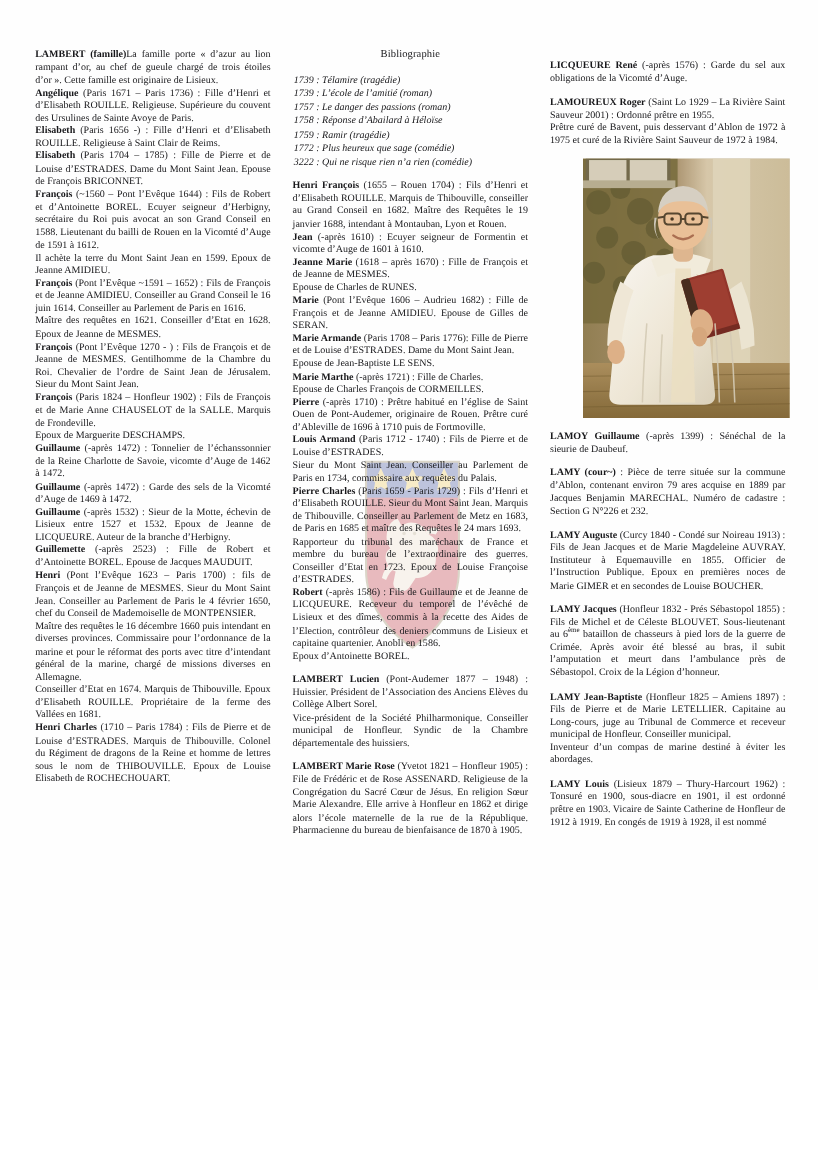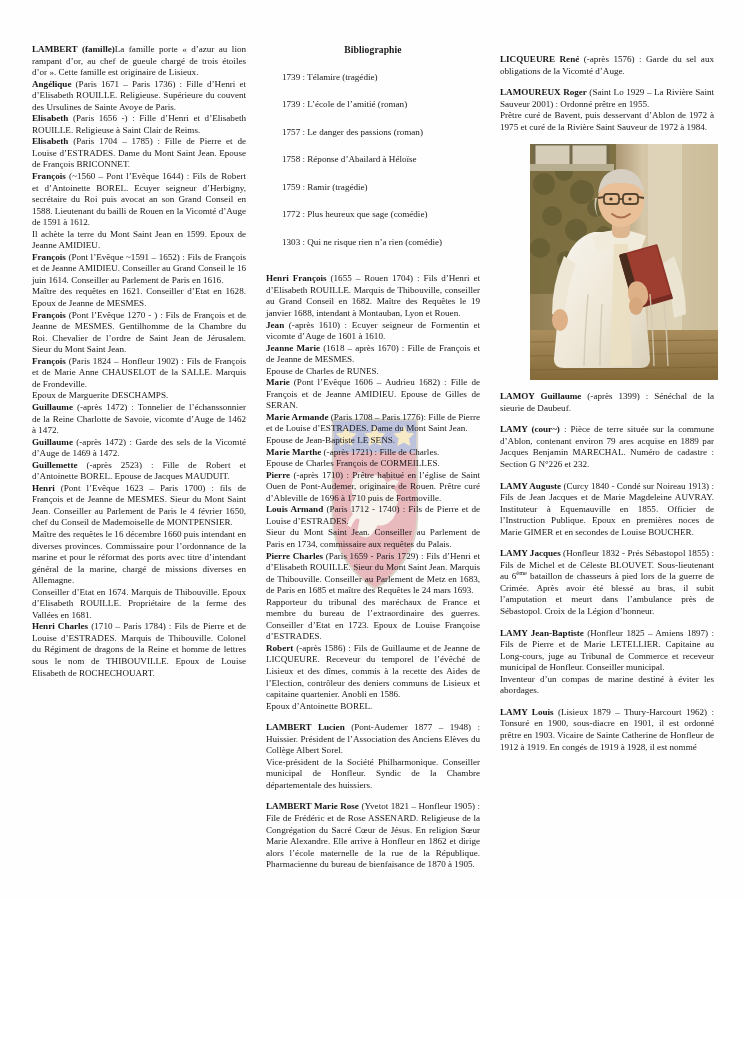--- a/index.html
+++ b/index.html
@@ -49,33 +49,33 @@
     text-align: justify;
     text-justify: inter-word;
     hyphens: none;
   }
   .col-1 { left: 32px;  width: 214px; }
   .col-2 { left: 266px; width: 214px; }
   .col-3 { left: 500px; width: 214px; }
 
   .col-head {
     text-align: center;
-    font-weight: bold;
+    font-weight: normal;
     font-size: 9.6px;
     margin: 0 0 11px 0;
     letter-spacing: 0.1px;
   }
 
   p { margin: 0; }
   p.entry { margin: 0; }
   p.gap { margin-top: 10px; }
 
   .nm  { font-weight: bold; }
 
-  .biblist p { margin: 16px; text-align: left; }
+  .biblist p { margin: 1px; text-align: left; font-style: italic; }
 
   .photo-wrap {
     width: 188px; height: 236px;
     margin: 11px 0 11px 30px;
     position: relative;
     overflow: hidden;
     background: #cfc6ae;
   }
   .photo-wrap svg { display: block; width: 100%; height: 100%; }
 
@@ -125,38 +125,39 @@
           <p class="entry"><span class="nm">Elisabeth</span><span> (Paris 1704 – 1785) : Fille de Pierre et de Louise d’ESTRADES. Dame du Mont Saint Jean. Epouse de François BRICONNET.</span></p>
           <p class="entry"><span class="nm">François</span><span> (~1560 – Pont l’Evêque 1644) : Fils de Robert et d’Antoinette BOREL. Ecuyer seigneur d’Herbigny, secrétaire du Roi puis avocat an son Grand Conseil en 1588. Lieutenant du bailli de Rouen en la Vicomté d’Auge de 1591 à 1612.</span></p>
           <p class="entry"><span>Il achète la terre du Mont Saint Jean en 1599. Epoux de Jeanne AMIDIEU.</span></p>
           <p class="entry"><span class="nm">François</span><span> (Pont l’Evêque ~1591 – 1652) : Fils de François et de Jeanne AMIDIEU. Conseiller au Grand Conseil le 16 juin 1614. Conseiller au Parlement de Paris en 1616.</span></p>
           <p class="entry"><span>Maître des requêtes en 1621. Conseiller d’Etat en 1628. Epoux de Jeanne de MESMES.</span></p>
           <p class="entry"><span class="nm">François</span><span> (Pont l’Evêque 1270 - ) : Fils de François et de Jeanne de MESMES. Gentilhomme de la Chambre du Roi. Chevalier de l’ordre de Saint Jean de Jérusalem. Sieur du Mont Saint Jean.</span></p>
           <p class="entry"><span class="nm">François</span><span> (Paris 1824 – Honfleur 1902) : Fils de François et de Marie Anne CHAUSELOT de la SALLE. Marquis de Frondeville.</span></p>
           <p class="entry"><span>Epoux de Marguerite DESCHAMPS.</span></p>
           <p class="entry"><span class="nm">Guillaume</span><span> (-après 1472) : Tonnelier de l’échanssonnier de la Reine Charlotte de Savoie, vicomte d’Auge de 1462 à 1472.</span></p>
           <p class="entry"><span class="nm">Guillaume</span><span> (-après 1472) : Garde des sels de la Vicomté d’Auge de 1469 à 1472.</span></p>
+          <p class="entry"><span class="nm">Guillaume</span><span> (-après 1532) : Sieur de la Motte, échevin de Lisieux entre 1527 et 1532. Epoux de Jeanne de LICQUEURE. Auteur de la branche d’Herbigny.</span></p>
           <p class="entry"><span class="nm">Guillemette</span><span> (-après 2523) : Fille de Robert et d’Antoinette BOREL. Epouse de Jacques MAUDUIT.</span></p>
           <p class="entry"><span class="nm">Henri</span><span> (Pont l’Evêque 1623 – Paris 1700) : fils de François et de Jeanne de MESMES. Sieur du Mont Saint Jean. Conseiller au Parlement de Paris le 4 février 1650, chef du Conseil de Mademoiselle de MONTPENSIER.</span></p>
           <p class="entry"><span>Maître des requêtes le 16 décembre 1660 puis intendant en diverses provinces. Commissaire pour l’ordonnance de la marine et pour le réformat des ports avec titre d’intendant général de la marine, chargé de missions diverses en Allemagne.</span></p>
           <p class="entry"><span>Conseiller d’Etat en 1674. Marquis de Thibouville. Epoux d’Elisabeth ROUILLE. Propriétaire de la ferme des Vallées en 1681.</span></p>
           <p class="entry"><span class="nm">Henri Charles</span><span> (1710 – Paris 1784) : Fils de Pierre et de Louise d’ESTRADES. Marquis de Thibouville. Colonel du Régiment de dragons de la Reine et homme de lettres sous le nom de THIBOUVILLE. Epoux de Louise Elisabeth de ROCHECHOUART.</span></p>
         </div>
     </div>
 
     <div class="col col-2">
       <div class="col-head">Bibliographie</div>
       <div class="biblist" id="col2-biblist">
           <p>1739 : Télamire (tragédie)</p>
           <p>1739 : L’école de l’amitié (roman)</p>
           <p>1757 : Le danger des passions (roman)</p>
           <p>1758 : Réponse d’Abailard à Héloïse</p>
           <p>1759 : Ramir (tragédie)</p>
           <p>1772 : Plus heureux que sage (comédie)</p>
-          <p>1303 : Qui ne risque rien n’a rien (comédie)</p>
+          <p>3222 : Qui ne risque rien n’a rien (comédie)</p>
         </div>
       <div style="height:9px"></div>
       <div id="col2-body">
           <p class="entry"><span class="nm">Henri François</span><span> (1655 – Rouen 1704) : Fils d’Henri et d’Elisabeth ROUILLE. Marquis de Thibouville, conseiller au Grand Conseil en 1682. Maître des Requêtes le 19 janvier 1688, intendant à Montauban, Lyon et Rouen.</span></p>
           <p class="entry"><span class="nm">Jean</span><span> (-après 1610) : Ecuyer seigneur de Formentin et vicomte d’Auge de 1601 à 1610.</span></p>
           <p class="entry"><span class="nm">Jeanne Marie</span><span> (1618 – après 1670) : Fille de François et de Jeanne de MESMES.</span></p>
           <p class="entry"><span>Epouse de Charles de RUNES.</span></p>
           <p class="entry"><span class="nm">Marie</span><span> (Pont l’Evêque 1606 – Audrieu 1682) : Fille de François et de Jeanne AMIDIEU. Epouse de Gilles de SERAN.</span></p>
           <p class="entry"><span class="nm">Marie Armande</span><span> (Paris 1708 – Paris 1776): Fille de Pierre et de Louise d’ESTRADES. Dame du Mont Saint Jean.</span></p>
           <p class="entry"><span>Epouse de Jean-Baptiste LE SENS.</span></p>

